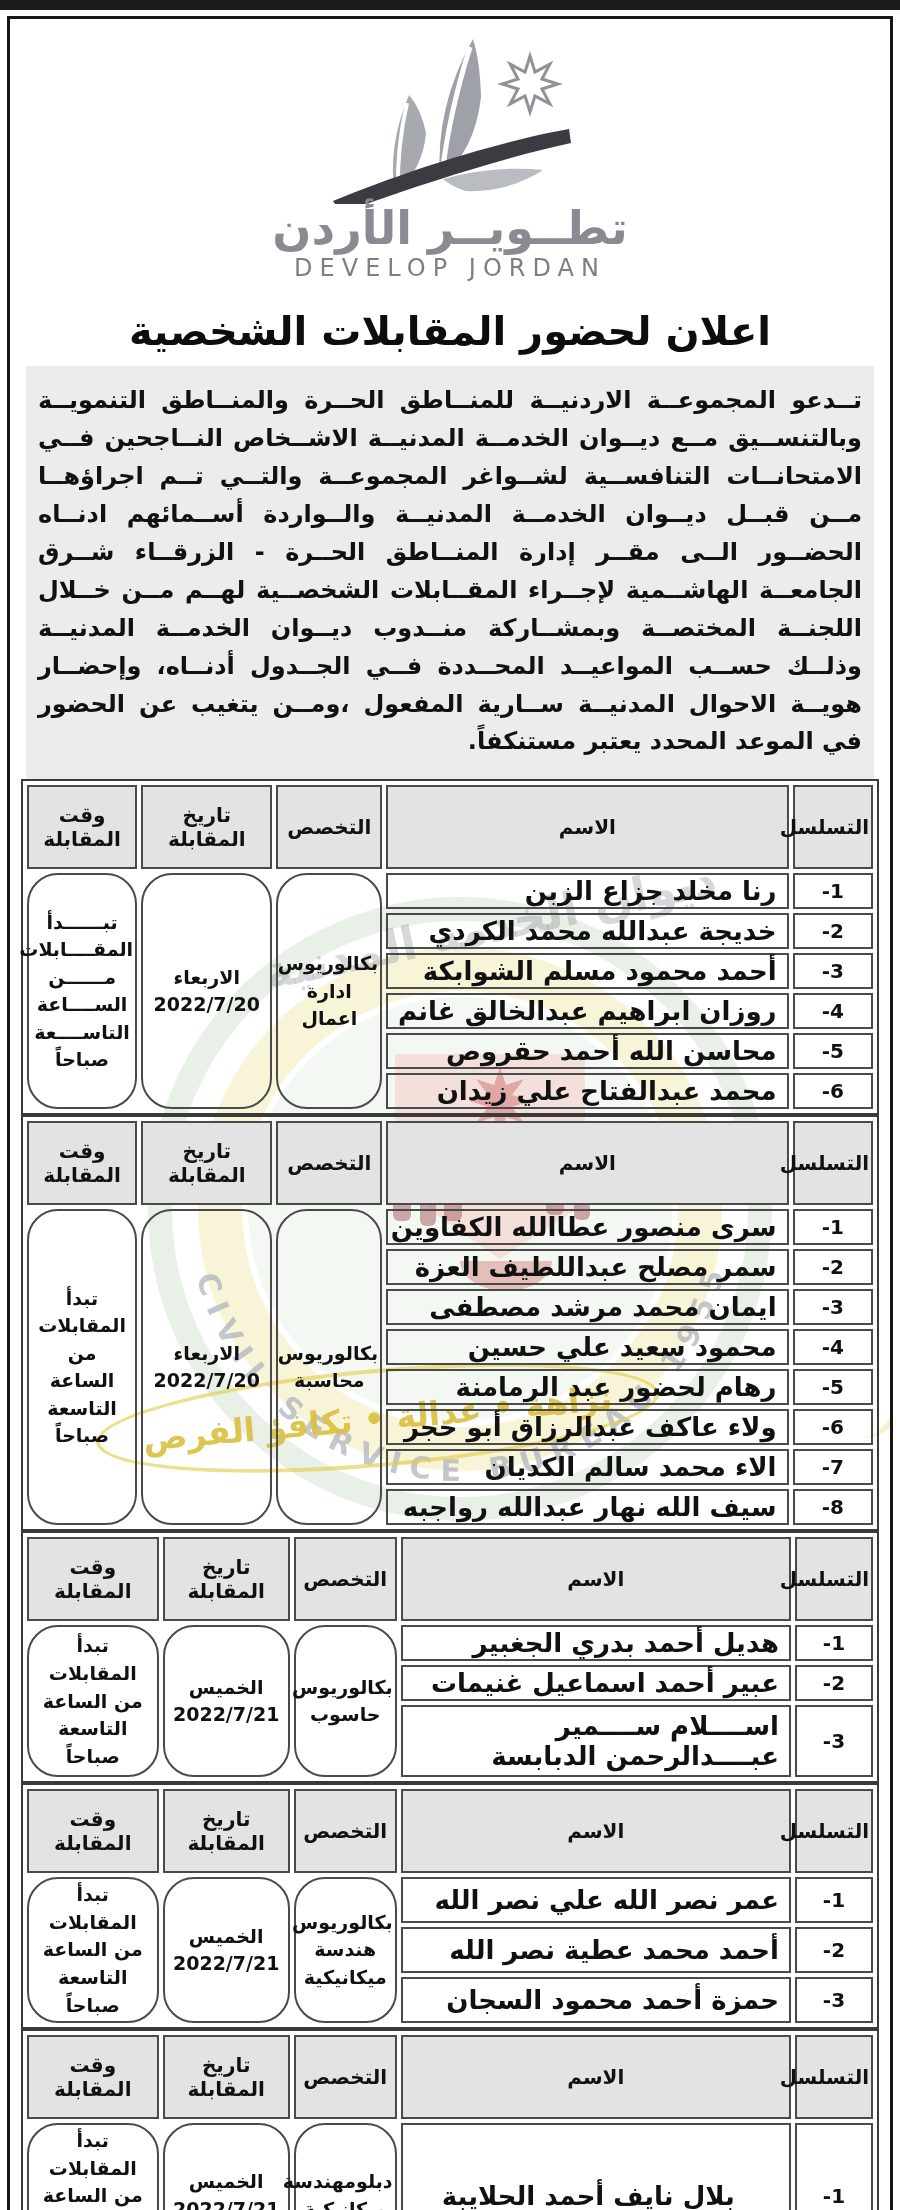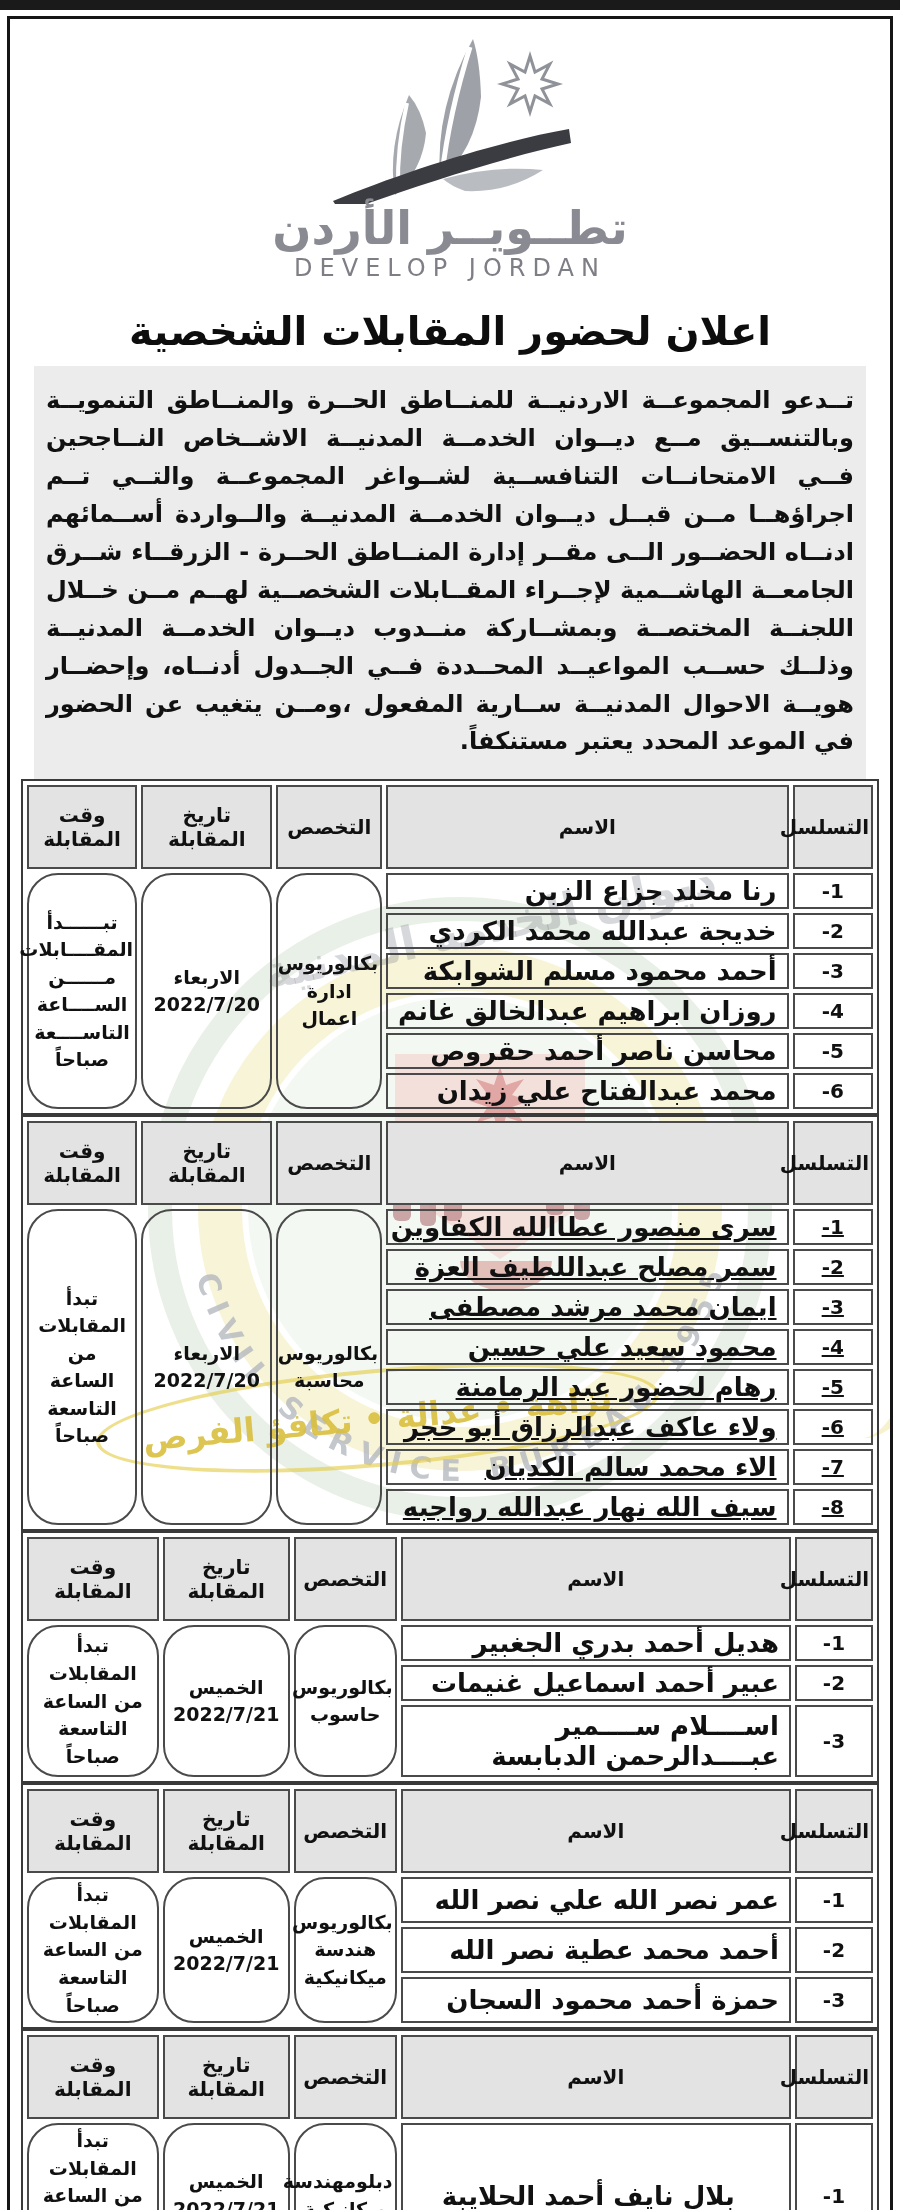--- a/index.html
+++ b/index.html
@@ -9,35 +9,35 @@
   .frame{position:absolute;top:16px;left:7px;right:7px;bottom:0;
     border:3px solid #161616;border-bottom:none;background:#fff;overflow:hidden;}
   .content{position:relative;z-index:2;}
   
   .logo-wrap{margin-top:10px;text-align:center;direction:ltr;}
   .logo-svg{display:block;margin:0 auto;}
   .brand-ar{font-size:46px;font-weight:bold;color:var(--logo_gray,#8a8a92);letter-spacing:1px;line-height:1.05;}
   .brand-en{font-size:24px;color:#7e7e86;letter-spacing:7px;margin-top:2px;}
   
   .title{direction:rtl;text-align:center;font-size:40px;font-weight:bold;color:#0d0d0d;margin:26px 10px 12px;}
-  .paragraph{direction:rtl;background:var(--paragraph_bg,#ececec);margin:12px 24px 0;padding:16px 12px 18px;
+  .paragraph{direction:rtl;background:var(--paragraph_bg,#ececec);margin:12px 16px 0;padding:16px 12px 18px;
     font-size:24px;font-weight:bold;line-height:1.58;color:#111;text-align:justify;}
   
   table.tbl{direction:rtl;width:calc(100% - 22px);margin:0 auto;table-layout:fixed;
     border-collapse:separate;border-spacing:4px;border:2px solid #3a3a3a;background:transparent;}
   .tbl th,.tbl td{border:2px solid #4a4a4a;font-weight:bold;color:#111;vertical-align:middle;text-align:center;}
   .tbl th{background:var(--header_cell,#e3e3e3);font-size:20px;padding:16px 2px;}
   .tbl td{background:transparent;font-size:20px;}
   .tbl .name-cell{font-size:26px;text-align:right;padding-right:10px;}
   .tbl .serial-cell{font-size:20px;}
   .tbl .major-cell,.tbl .date-cell,.tbl .time-cell{white-space:pre-line;font-size:19px;line-height:1.45;padding:2px;border-radius:31px;}
   .col-serial{width:9.5%;} .col-name{width:47.5%;} .col-major{width:12.5%;}
   .col-date{width:15.5%;} .col-time12{width:13%;} .col-time345{width:16%;}
   .tbl-1{margin-top:24px;} .tbl-1 th{height:66px;} .tbl-1 td.rcell{height:34px;}
-  .tbl-2{margin-top:42px;} .tbl-2 th{height:54px;} .tbl-2 td.rcell{height:33px;text-decoration:underline;}
+  .tbl-2{margin-top:42px;} .tbl-2 th{height:54px;} .tbl-2 td.rcell{height:33px;}
   .tbl-3{margin-top:14px;} .tbl-3 th{height:60px;} .tbl-3 td.rcell{height:36px;}
   .tbl-3 tr.tall td.rcell{height:72px;}
   .tbl-4{margin-top:38px;} .tbl-4 th{height:62px;} .tbl-4 td.rcell{height:32px;}
   .tbl-5{margin-top:42px;} .tbl-5 th{height:56px;} .tbl-5 td.rcell{height:76px;}
   .tbl-5 .name-cell{text-align:center;padding-right:16px;}
   
   .watermark{position:absolute;inset:0;z-index:1;pointer-events:none;}
   .wm-ringsvg{position:absolute;left:120px;top:860px;opacity:.75;}
   .wm-emblem{position:absolute;left:330px;top:1030px;opacity:.55;}
   .wm-ghost{position:absolute;left:250px;top:880px;direction:rtl;font-size:46px;font-weight:bold;
@@ -146,21 +146,21 @@
       <tr>
             <td class="serial-cell rcell">3-</td>
             <td class="name-cell rcell">أحمد محمود مسلم الشوابكة</td>
           </tr>
       <tr>
             <td class="serial-cell rcell">4-</td>
             <td class="name-cell rcell">روزان ابراهيم عبدالخالق غانم</td>
           </tr>
       <tr>
             <td class="serial-cell rcell">5-</td>
-            <td class="name-cell rcell">محاسن ناصر أحمد حقروص</td>
+            <td class="name-cell rcell">محاسن الله أحمد حقروص</td>
           </tr>
       <tr>
             <td class="serial-cell rcell">6-</td>
             <td class="name-cell rcell">محمد عبدالفتاح علي زيدان</td>
           </tr>
     </tbody>
       </table>
 
     <table class="tbl tbl-2">
       <colgroup>

